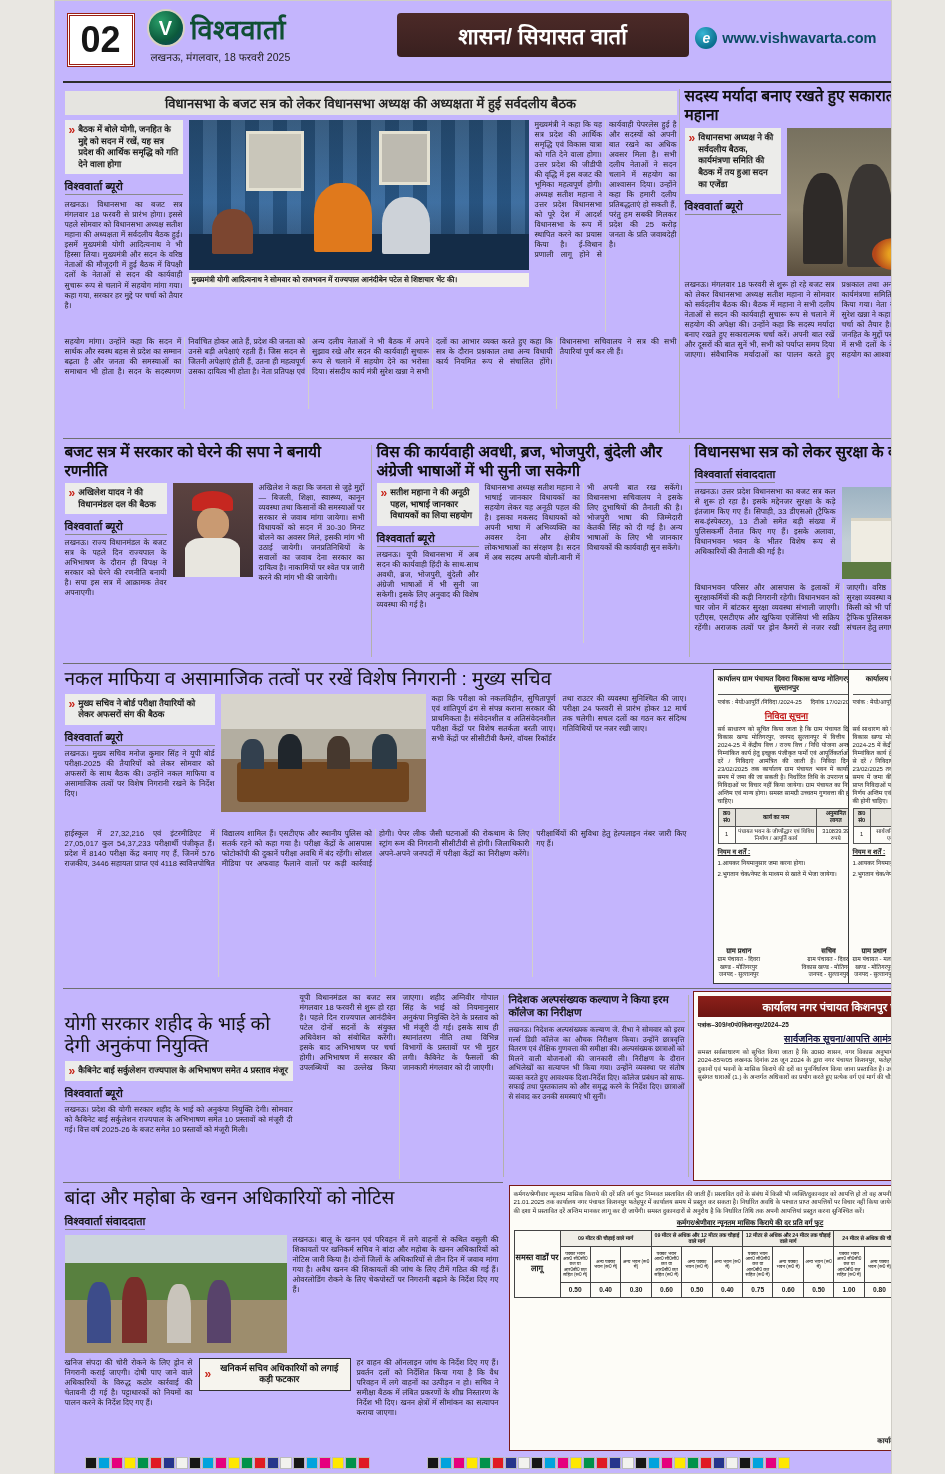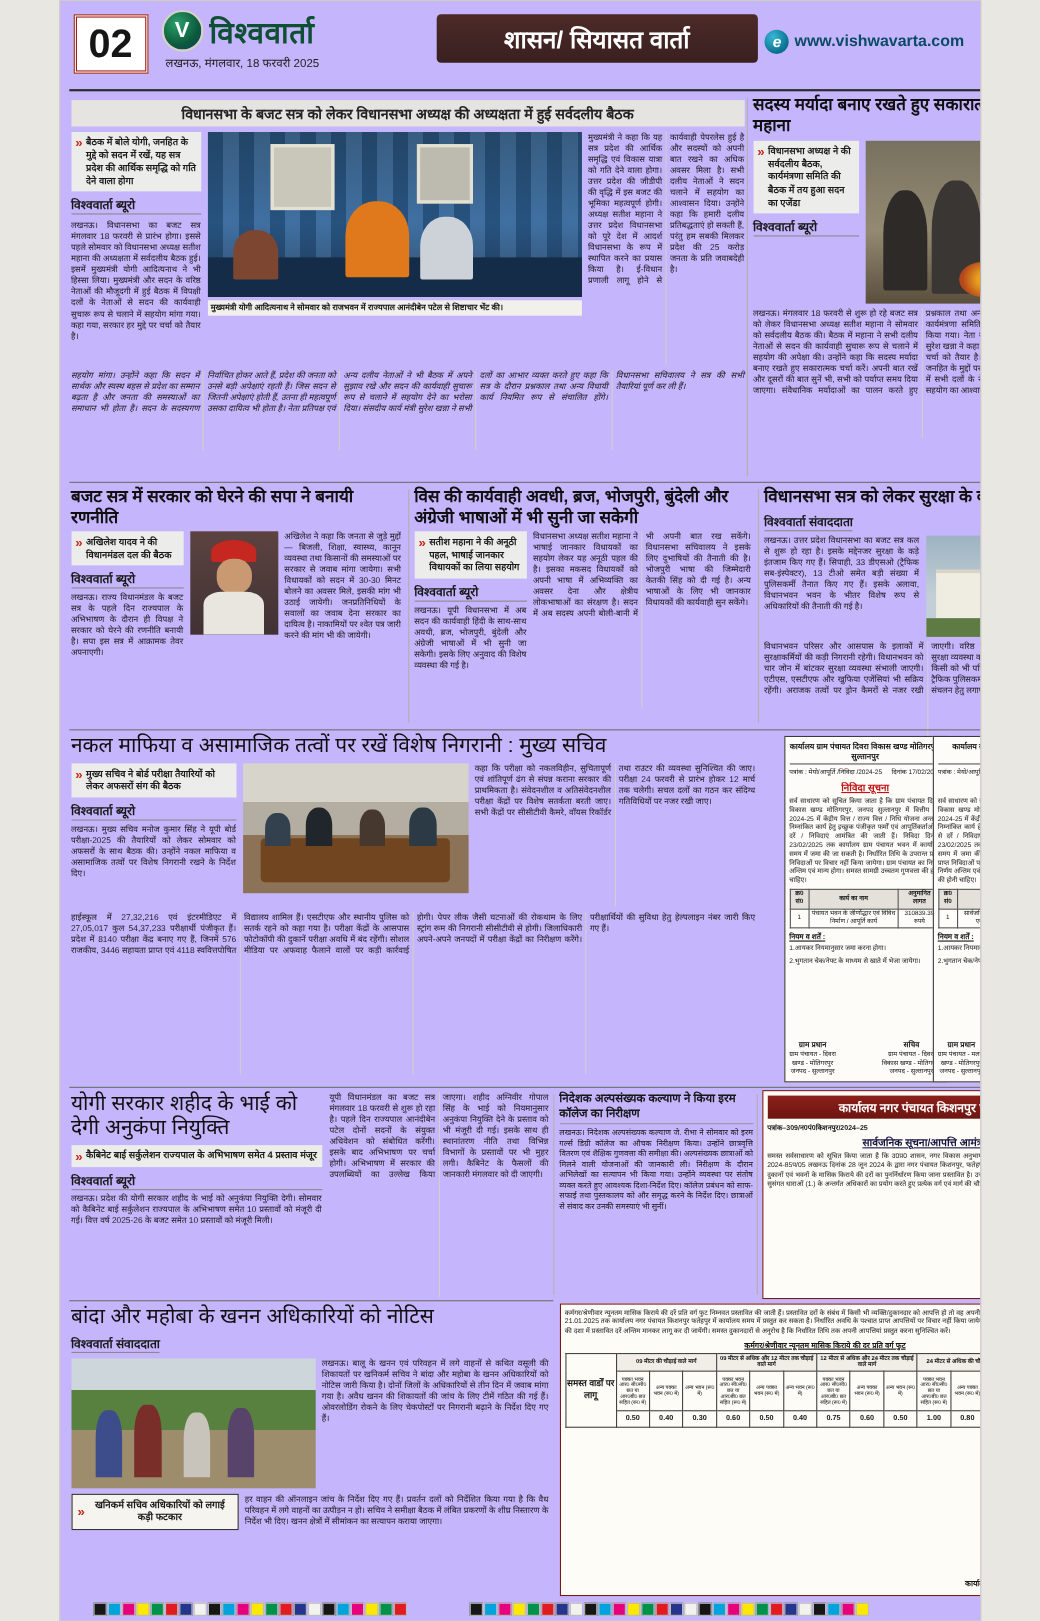--- a/index.html
+++ b/index.html
@@ -25,21 +25,21 @@
   .headline-xl{font-size:26px;font-weight:bold;line-height:1.12;color:#101010;}
   .headline-lg{font-size:19px;font-weight:normal;line-height:1.15;color:#101010;}
   .headline-md{font-size:15.5px;font-weight:bold;line-height:1.2;color:#101010;}
   .subhead-bar{margin-top:4px;background:#e5e4e0;font-size:13px;font-weight:bold;text-align:center;padding:3px 6px;color:#222;}
   .hl-box{background:#ececea;display:flex;gap:3px;padding:4px 4px;font-weight:bold;font-size:8.6px;line-height:1.35;color:#1c1c1c;}
   .hl-mark{color:#c8261b;font-weight:900;font-size:12px;line-height:1;}
   .byline{font-size:11px;font-weight:bold;margin:4px 0 3px;display:inline-block;border-bottom:1px solid #8a8a8a;padding-bottom:1px;}
   .bt{font-size:7.6px;line-height:1.32;text-align:justify;color:#1b1b1b;}
   .cols2{column-count:2;column-gap:7px;column-rule:1px solid #d2d0ca;}
   .cols4{column-count:4;column-gap:7px;column-rule:1px solid #d2d0ca;}
-  .cols5{column-count:5;column-gap:7px;column-rule:1px solid #d2d0ca;font-style:italic;}
+  .cols5{column-count:5;column-gap:7px;column-rule:1px solid #d2d0ca;}
   .cap{font-size:7.4px;font-weight:bold;background:#f2f0ea;padding:2px 3px;line-height:1.3;}
   .cap-box{border:1px solid #5a5a5a;}
   .photo{position:relative;overflow:hidden;background:#888;}
   .photo-shape{position:absolute;}
   
   .lead-photo{width:100%;height:150px;background:linear-gradient(180deg,#31506e,#3c6ea2 55%,#27374e);}
   .lp-curtain{inset:0;background:repeating-linear-gradient(90deg,rgba(22,60,98,.55) 0 14px,rgba(70,115,160,.35) 14px 28px);}
   .lp-f1{left:17%;top:7%;width:17%;height:40%;background:#c9c6ba;border:3px solid #e4e1d2;}
   .lp-f2{left:56%;top:7%;width:15%;height:36%;background:#bdbab0;border:3px solid #e4e1d2;}
   .lp-sofa{left:0;right:0;bottom:0;height:24%;background:#142c47;}
@@ -353,21 +353,21 @@
         <div>विकास खण्ड - मोतिगरपुर</div>
         <div>जनपद - सुल्तानपुर</div>
       </div>
     </div>
   </section>
 
   <div class="hrule" style="left:8px;top:987px;width:929px;"></div>
 
   <section class="abs" style="left:10px;top:992px;width:434px;height:186px;">
     <div style="display:flex;gap:7px;height:100%;">
-      <div style="width:228px;display:flex;flex-direction:column;">
+      <div style="width:228px;display:flex;flex-direction:column;margin-top:20px;">
         <h2 class="headline-lg">योगी सरकार शहीद के भाई को देगी अनुकंपा नियुक्ति</h2>
         <div class="hl-box" style="margin-top:4px;">
           <span class="hl-mark">»</span>
           <span>कैबिनेट बाई सर्कुलेशन राज्यपाल के अभिभाषण समेत 4 प्रस्ताव मंजूर</span>
         </div>
         <span class="byline">विश्ववार्ता ब्यूरो</span>
         <div class="bt" style="flex:1;">लखनऊ। प्रदेश की योगी सरकार शहीद के भाई को अनुकंपा नियुक्ति देगी। सोमवार को कैबिनेट बाई सर्कुलेशन राज्यपाल के अभिभाषण समेत 10 प्रस्तावों को मंजूरी दी गई। वित्त वर्ष 2025-26 के बजट समेत 10 प्रस्तावों को मंजूरी मिली।</div>
       </div>
       <div class="bt cols2" style="flex:1;">यूपी विधानमंडल का बजट सत्र मंगलवार 18 फरवरी से शुरू हो रहा है। पहले दिन राज्यपाल आनंदीबेन पटेल दोनों सदनों के संयुक्त अधिवेशन को संबोधित करेंगी। इसके बाद अभिभाषण पर चर्चा होगी। अभिभाषण में सरकार की उपलब्धियों का उल्लेख किया जाएगा। शहीद अग्निवीर गोपाल सिंह के भाई को नियमानुसार अनुकंपा नियुक्ति देने के प्रस्ताव को भी मंजूरी दी गई। इसके साथ ही स्थानांतरण नीति तथा विभिन्न विभागों के प्रस्तावों पर भी मुहर लगी। कैबिनेट के फैसलों की जानकारी मंगलवार को दी जाएगी।</div>
     </div>
@@ -400,20 +400,21 @@
     <div style="display:flex;gap:6px;margin-top:2px;">
       <div class="photo mine-photo">
         <div class="photo-shape mn-p1"></div>
         <div class="photo-shape mn-p2"></div>
         <div class="photo-shape mn-p3"></div>
         <div class="photo-shape mn-p4"></div>
       </div>
       <div class="bt" style="flex:1;">लखनऊ। बालू के खनन एवं परिवहन में लगे वाहनों से कथित वसूली की शिकायतों पर खनिकर्म सचिव ने बांदा और महोबा के खनन अधिकारियों को नोटिस जारी किया है। दोनों जिलों के अधिकारियों से तीन दिन में जवाब मांगा गया है। अवैध खनन की शिकायतों की जांच के लिए टीमें गठित की गई हैं। ओवरलोडिंग रोकने के लिए चेकपोस्टों पर निगरानी बढ़ाने के निर्देश दिए गए हैं।</div>
     </div>
     <div style="display:flex;gap:6px;margin-top:5px;align-items:flex-start;">
+      <div class="bt" style="width:128px;">खनिज संपदा की चोरी रोकने के लिए ड्रोन से निगरानी कराई जाएगी। दोषी पाए जाने वाले अधिकारियों के विरुद्ध कठोर कार्रवाई की चेतावनी दी गई है। पट्टाधारकों को नियमों का पालन करने के निर्देश दिए गए हैं।</div>
       <div class="sub-box" style="width:152px;">
         <span class="hl-mark">»</span>
         <span>खनिकर्म सचिव अधिकारियों को लगाई कड़ी फटकार</span>
       </div>
       <div class="bt" style="flex:1;">हर वाहन की ऑनलाइन जांच के निर्देश दिए गए हैं। प्रवर्तन दलों को निर्देशित किया गया है कि वैध परिवहन में लगे वाहनों का उत्पीड़न न हो। सचिव ने समीक्षा बैठक में लंबित प्रकरणों के शीघ्र निस्तारण के निर्देश भी दिए। खनन क्षेत्रों में सीमांकन का सत्यापन कराया जाएगा।</div>
     </div>
   </section>
 
   <section class="abs k-box" style="left:454px;top:1184px;width:483px;height:266px;">
     <div class="k-body">कर्मगर/श्रेणीवार न्यूनतम मासिक किराये की दरें प्रति वर्ग फुट निम्नवत प्रस्तावित की जाती हैं। प्रस्तावित दरों के संबंध में किसी भी व्यक्ति/दुकानदार को आपत्ति हो तो वह अपनी आपत्ति लिखित रूप में साक्ष्य सहित दिनांक 21.01.2025 तक कार्यालय नगर पंचायत किशनपुर फतेहपुर में कार्यालय समय में प्रस्तुत कर सकता है। निर्धारित अवधि के पश्चात प्राप्त आपत्तियों पर विचार नहीं किया जायेगा। उक्त अवधि में कोई आपत्ति प्राप्त न होने की दशा में प्रस्तावित दरें अन्तिम मानकर लागू कर दी जायेंगी। समस्त दुकानदारों से अनुरोध है कि निर्धारित तिथि तक अपनी आपत्तियां प्रस्तुत करना सुनिश्चित करें।</div>

